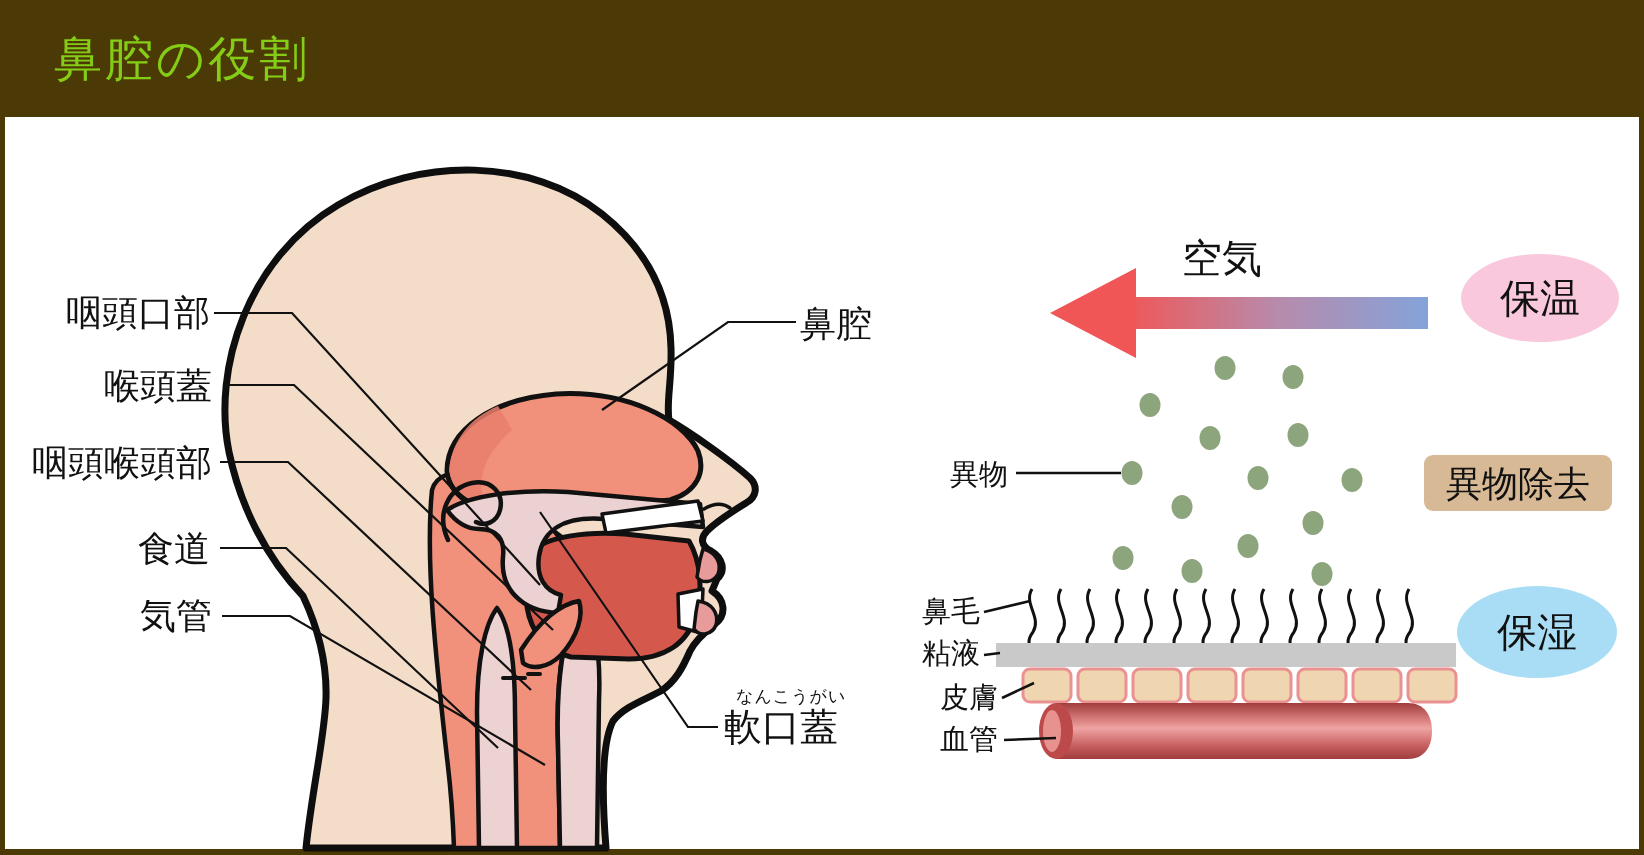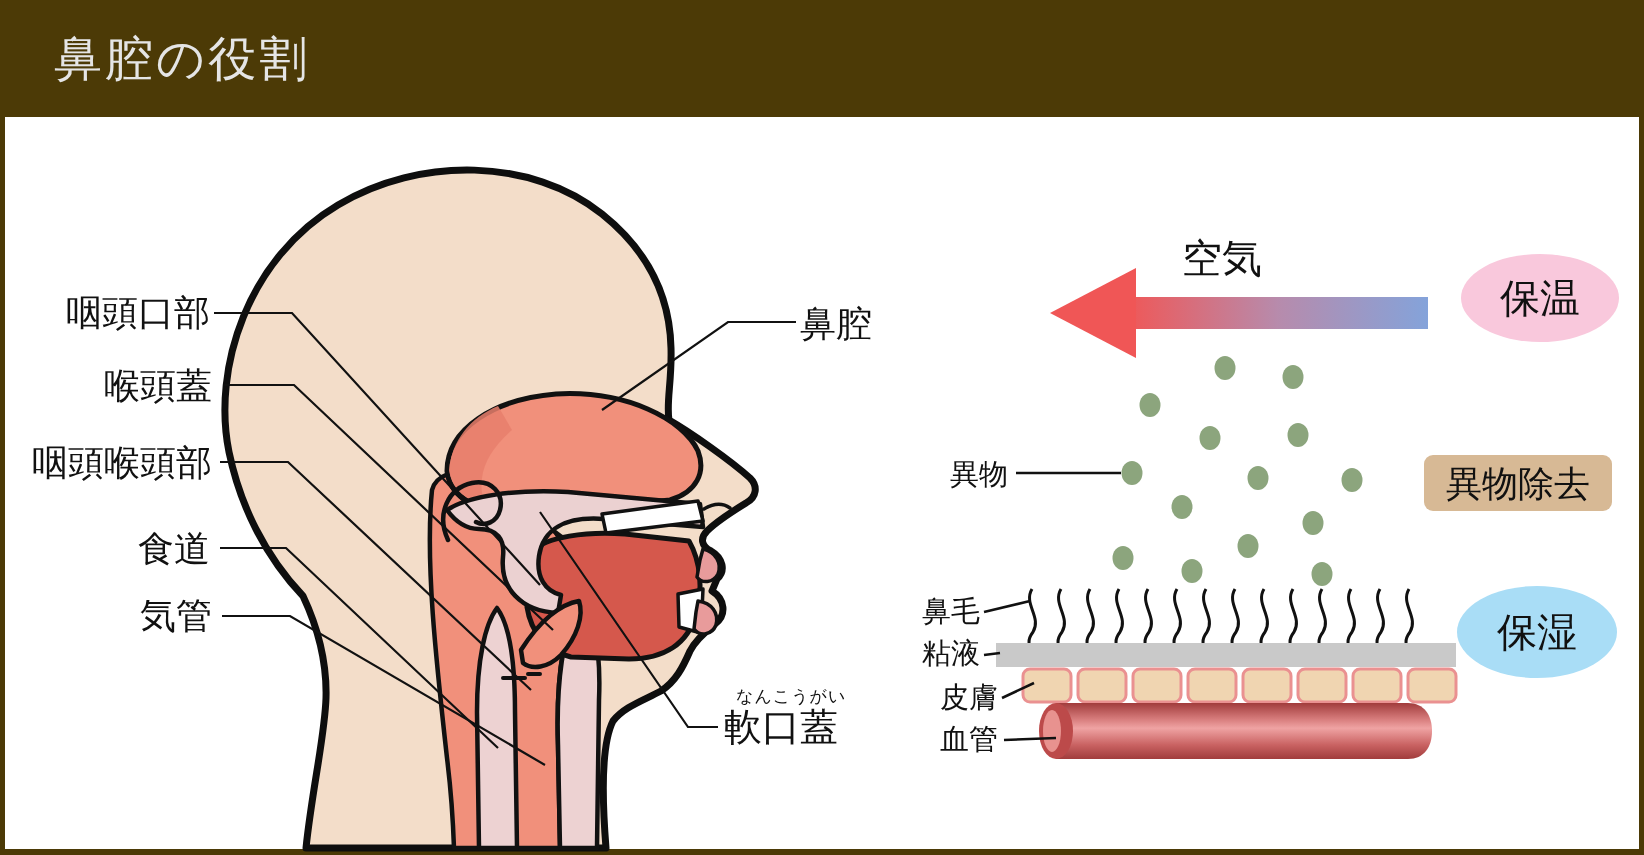--- a/index.html
+++ b/index.html
@@ -1,19 +1,19 @@
 <!DOCTYPE html>
 <html><head>
 <meta charset="utf-8">
 <style>
   html,body{margin:0;padding:0;}
   body{font-family:"Liberation Sans","DejaVu Sans",sans-serif;}
   .page{position:relative;width:1644px;height:855px;background:#4c3a06;overflow:hidden;}
   .header{position:absolute;left:0;top:0;width:100%;height:117px;display:flex;align-items:center;}
-  .title{color:#e5e5e5;font-size:48px;letter-spacing:3px;padding-left:54px;font-weight:400;}
+  .title{color:#84cc16;font-size:48px;letter-spacing:3px;padding-left:54px;font-weight:400;}
   .content{position:absolute;left:5px;top:117px;width:1634px;height:732px;background:#ffffff;}
   svg.overlay{position:absolute;left:0;top:0;width:1644px;height:855px;}
   svg text{font-family:"Liberation Sans","DejaVu Sans",sans-serif;fill:#111;}
   .lbl{font-size:36px;}
   .lbl-s{font-size:29px;}
   .furi{font-size:17px;letter-spacing:1px;}
   .badge-t{font-size:40px;text-anchor:middle;}
   .box-t{font-size:36px;text-anchor:middle;}
   .air-t{font-size:40px;text-anchor:middle;}
 </style>

